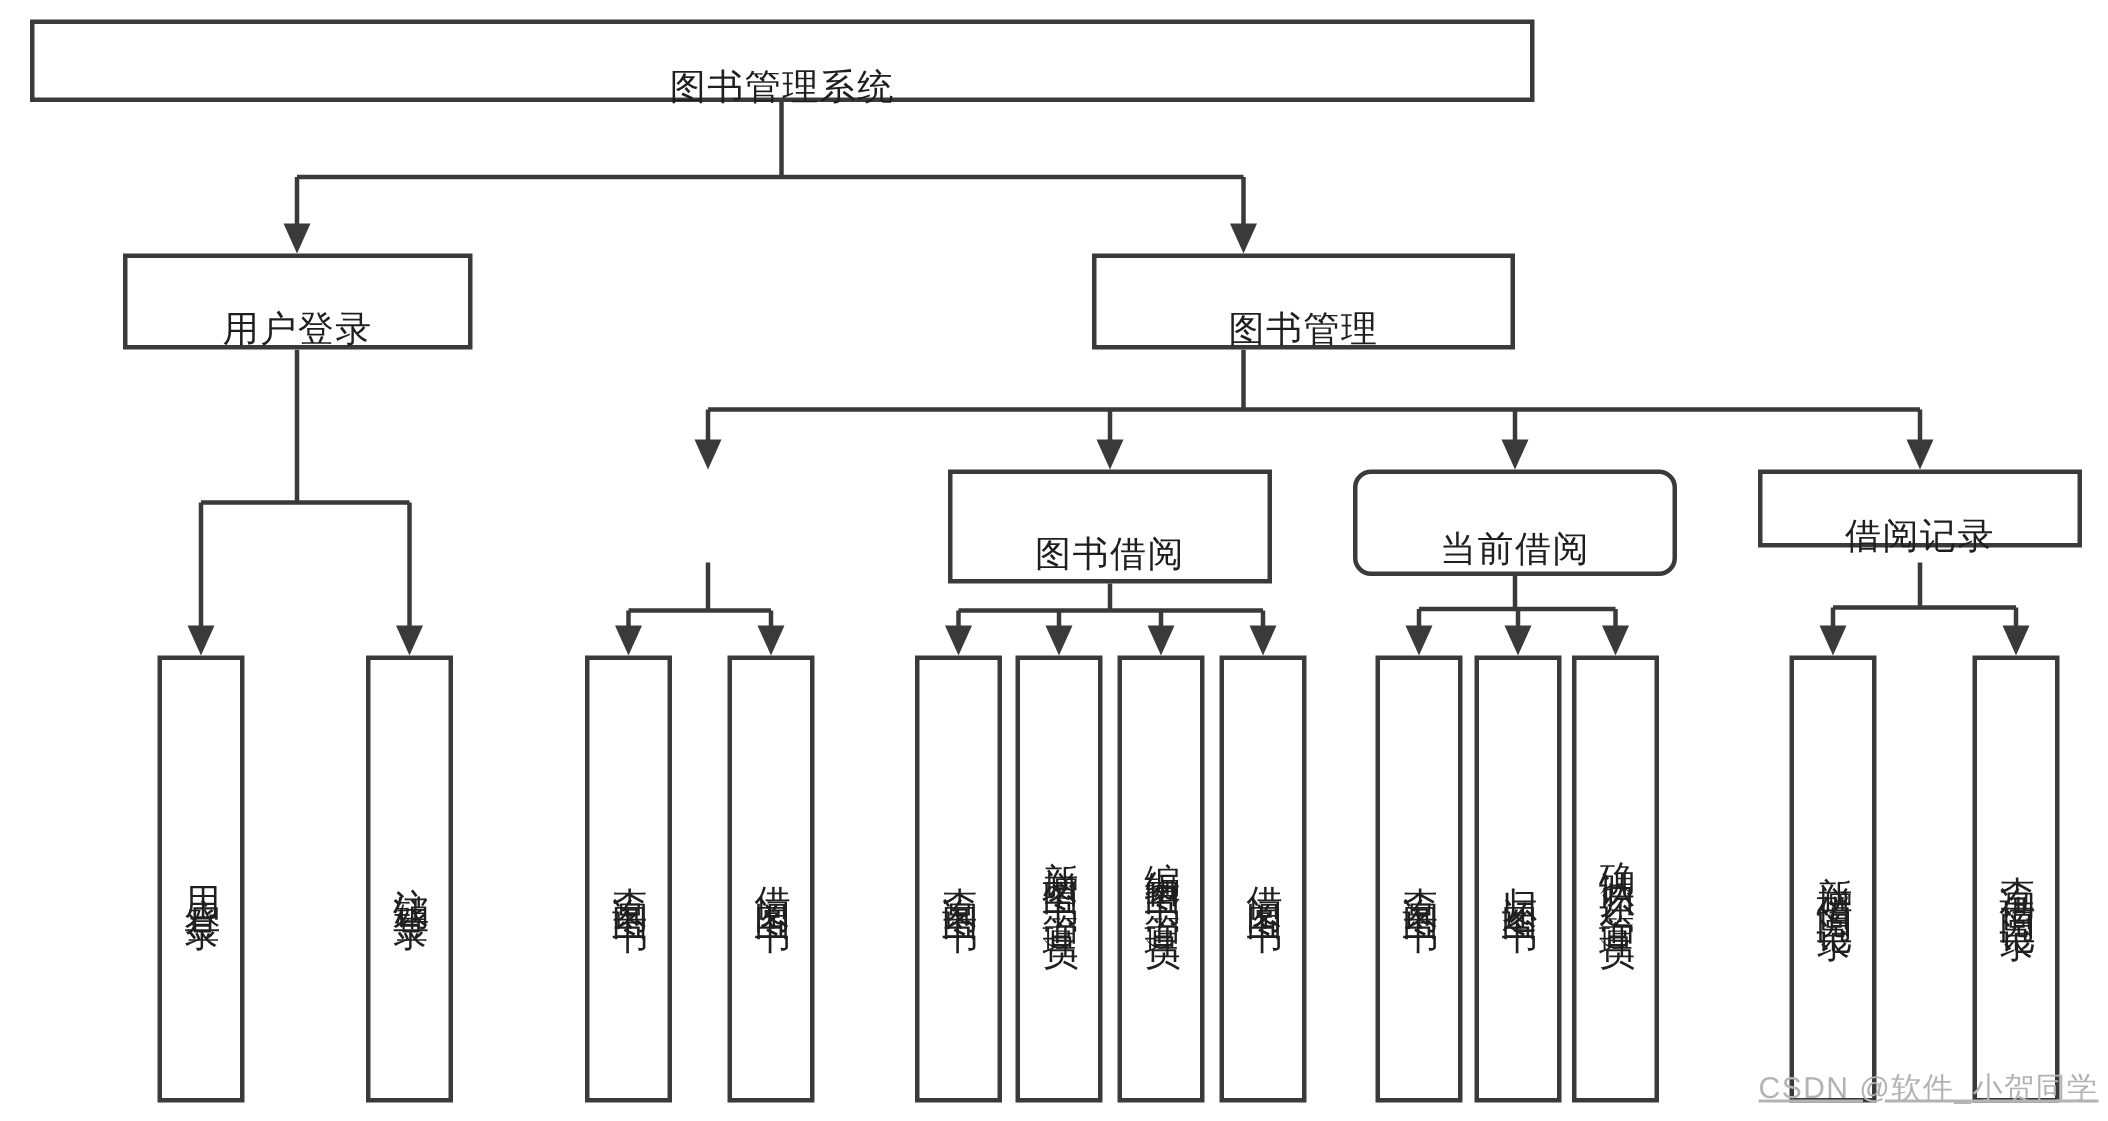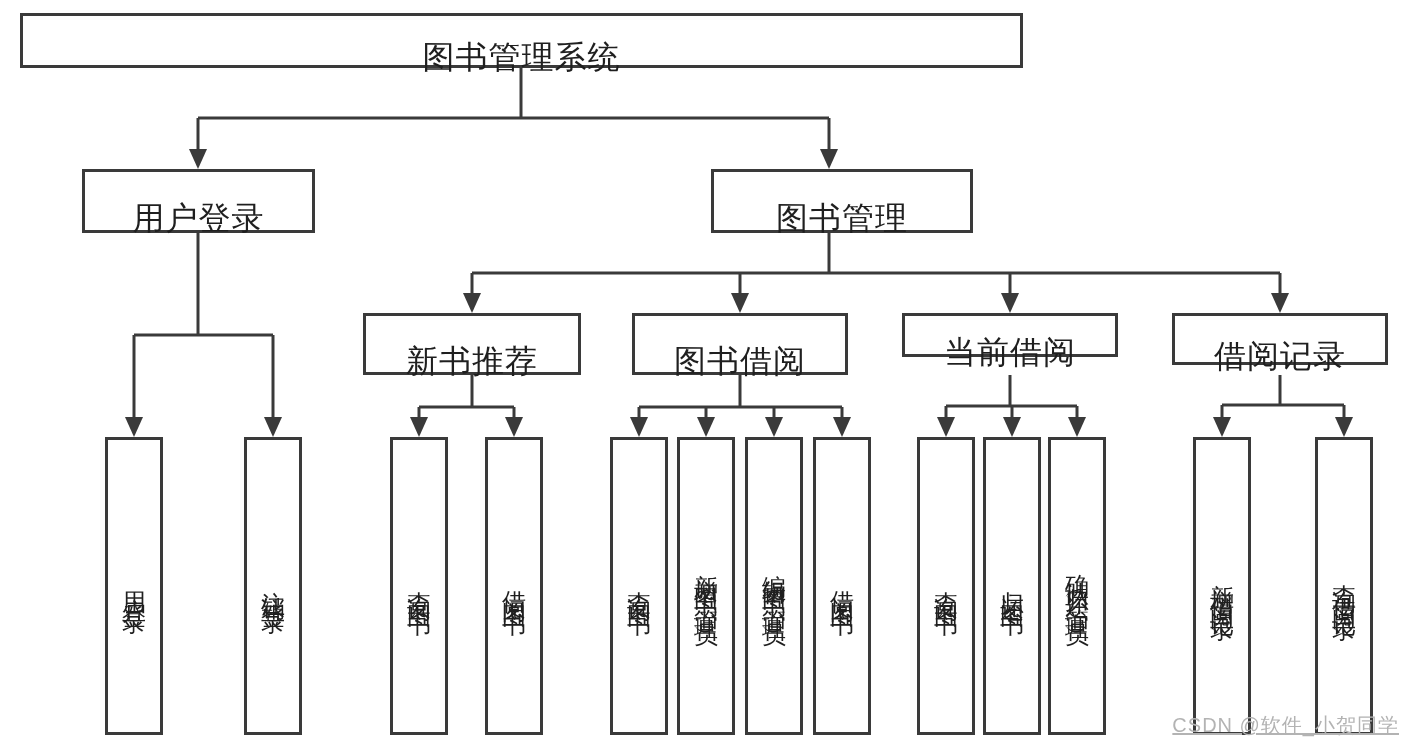--- a/index.html
+++ b/index.html
@@ -41,21 +41,21 @@
     position: absolute;
     background: #ffffff;
     border: 3px solid var(--line);
     display: flex;
     align-items: center;
     justify-content: center;
     color: var(--text);
     z-index: 2;
   }
   .node .lbl {
-    font-size: 32px;
+    font-size: 24px;
     letter-spacing: 1px;
     white-space: nowrap;
     margin-top: 35px;
   }
 
   .vnode {
     position: absolute;
     width: 58px;
     height: 298px;
     background: #ffffff;
@@ -154,31 +154,28 @@
     <polygon points="1344,437 1335,417 1353,417"></polygon>
   </svg>
 
   <div class="node" style="left:20px; top:13px; width:1003px; height:55px;">
     <span class="lbl">图书管理系统</span>
   </div>
 
   <div class="node" style="left:82px; top:169px; width:233px; height:64px;">
     <span class="lbl">用户登录</span>
   </div>
-  <div class="node" style="left:711px; top:169px; width:262px; height:64px;">
+  <div class="node" style="left:728px; top:169px; width:282px; height:64px;">
     <span class="lbl">图书管理</span>
   </div>
 
-  <div class="node" style="left:363px; top:313px; width:218px; height:62px;">
-    <span class="lbl">新书推荐</span>
-  </div>
-  <div class="node" style="left:632px; top:313px; width:216px; height:62px;">
+  <div class="node" style="left:632px; top:313px; width:216px; height:76px;">
     <span class="lbl">图书借阅</span>
   </div>
-  <div class="node" style="left:902px; top:313px; width:216px; height:44px;">
+  <div class="node" style="left:902px; top:313px; width:216px; height:71px;border-radius:12px;">
     <span class="lbl">当前借阅</span>
   </div>
   <div class="node" style="left:1172px; top:313px; width:216px; height:52px;">
     <span class="lbl">借阅记录</span>
   </div>
 
   <div class="vnode" style="left:105px; top:437px;">
     <span class="vlbl">用户登录</span>
   </div>
   <div class="vnode" style="left:244px; top:437px;">

